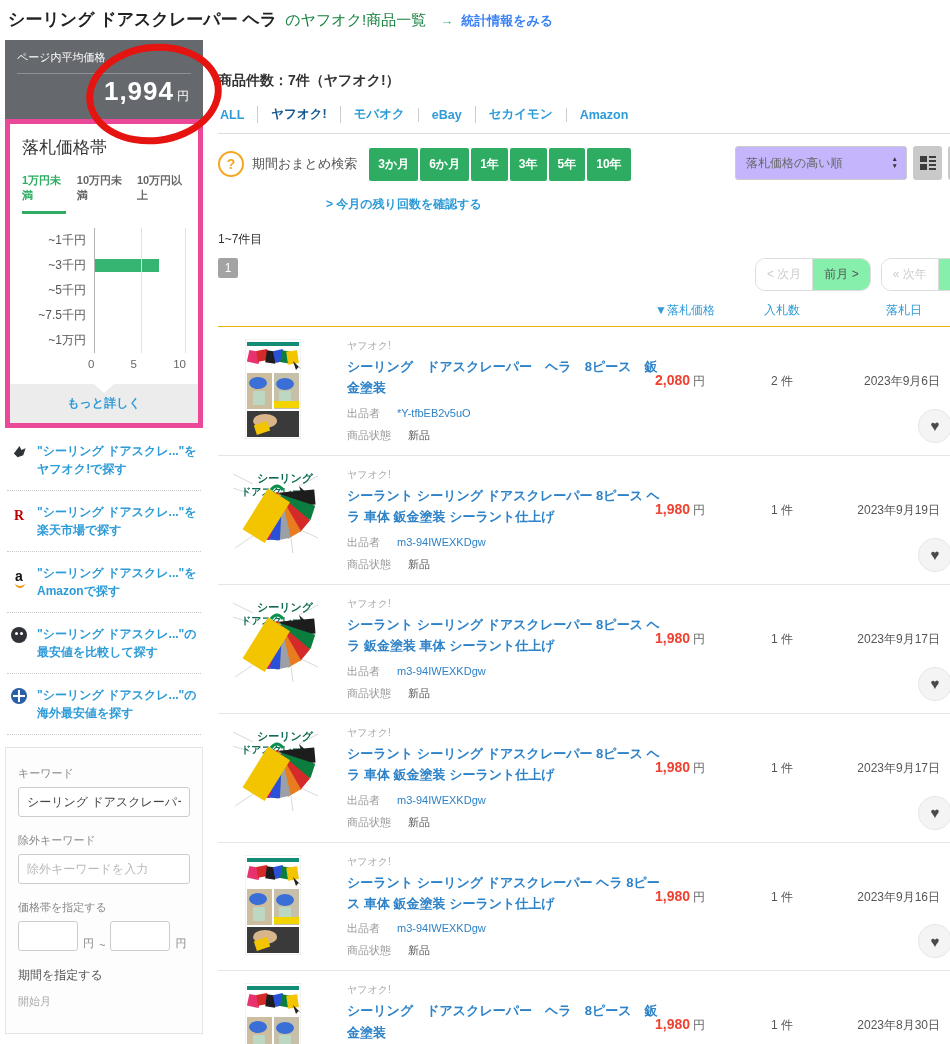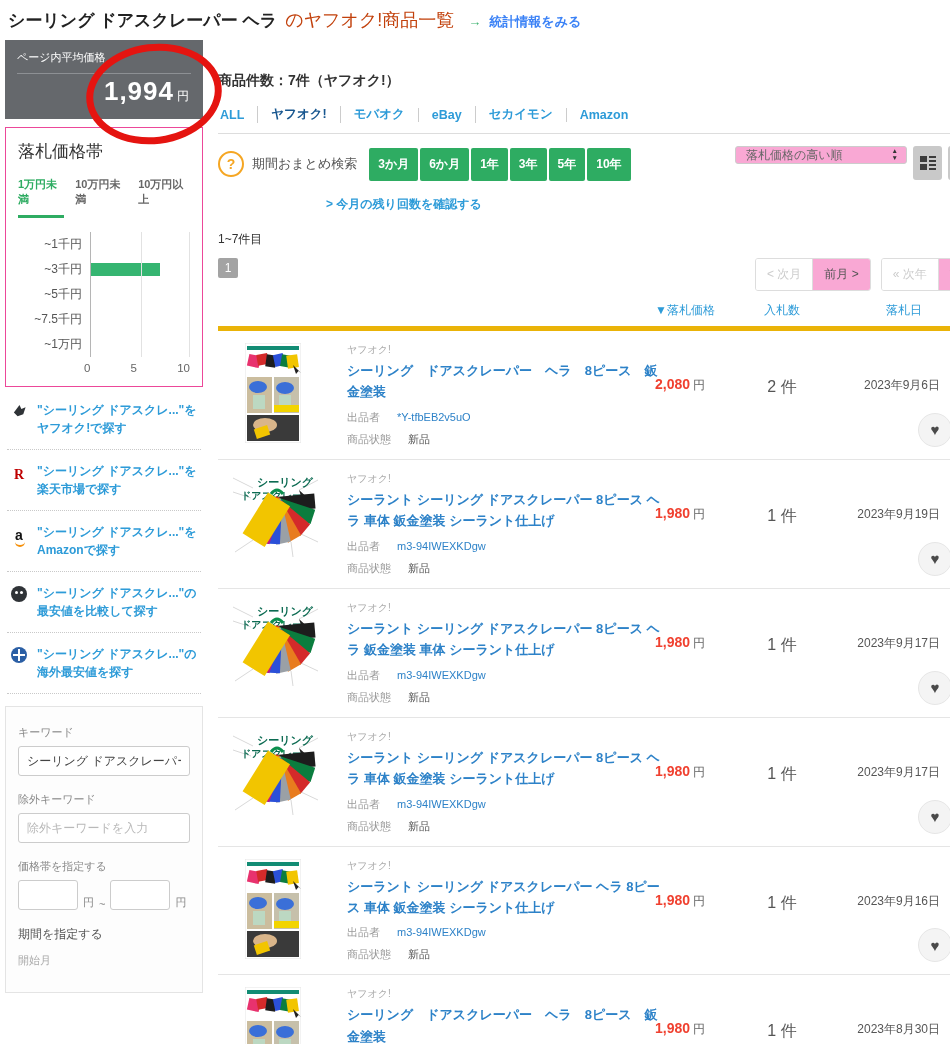--- a/index.html
+++ b/index.html
@@ -3,36 +3,36 @@
 <meta charset="utf-8">
 <style>
   html,body{margin:0;padding:0;}
   body{width:950px;height:1044px;position:relative;overflow:hidden;background:#fff;
        font-family:"Liberation Sans","DejaVu Sans",sans-serif;color:#333;}
   a{text-decoration:none;cursor:pointer;}
 
   
   .page-header{position:absolute;left:8px;top:8px;display:flex;align-items:baseline;gap:8px;white-space:nowrap;}
   .ph-kw{font-size:17px;font-weight:700;color:#222;}
-  .ph-suffix{font-size:18px;color:#c2410c;}
+  .ph-suffix{font-size:15px;color:#15803d;}
   .ph-arrow{font-size:13px;font-weight:700;color:#3eb370;margin-left:6px;}
   .ph-stats{font-size:13px;font-weight:700;color:#3b82f6;}
 
   
   .sidebar{position:absolute;left:5px;top:40px;width:198px;}
   .avg-box{background:#65686c;color:#fff;padding:10px 12px 12px;box-sizing:border-box;}
   .avg-label{font-size:11px;}
   .avg-div{border-top:1px solid #8d9094;margin:8px 0 2px;}
   .avg-val-row{text-align:right;padding-right:2px;}
   .avg-val{font-size:26px;font-weight:700;letter-spacing:1px;}
   .avg-unit{font-size:12px;margin-left:3px;}
   .red-circle{position:absolute;left:86px;top:44px;width:122px;height:86px;border:7px solid #e51410;
               border-radius:50%;transform:rotate(-7deg);z-index:6;pointer-events:none;}
 
-  .band-box{margin-top:8px;border:1px solid #ec4899;padding:12px;box-sizing:border-box;background:#fff;}
+  .band-box{border:5px solid #ec4899;padding:12px;box-sizing:border-box;background:#fff;}
   .side-h2{font-size:17px;font-weight:400;color:#333;}
   .band-tabs{display:flex;gap:11px;margin-top:14px;font-size:11px;font-weight:700;color:#666;}
   .band-tab{padding-bottom:8px;}
   .band-tab.active{color:#2eac62;border-bottom:3px solid #2eac62;}
   .chart{display:flex;margin-top:14px;}
   .cylabels{width:72px;}
   .cylabel{height:25px;display:flex;align-items:center;justify-content:flex-end;padding-right:8px;
            font-size:12px;color:#555;box-sizing:border-box;}
   .cplot{flex:1;position:relative;border-left:1px solid #b5b5b5;}
   .gridline{position:absolute;top:0;bottom:0;width:1px;background:#e2e2e2;}
@@ -83,59 +83,59 @@
   .tab{padding:0 13px;border-left:1px solid #ccc;}
   .tab:first-child{border-left:none;padding-left:2px;}
   .tab.active{color:#17568f;}
   .period-row{position:relative;margin-top:12px;display:flex;align-items:center;height:36px;}
   .qicon{width:22px;height:22px;border:2px solid #f5a623;border-radius:50%;color:#f5a623;background:#fff;
          display:flex;align-items:center;justify-content:center;font-size:14px;font-weight:700;flex:none;}
   .plabel{font-size:13px;color:#555;margin:0 12px 0 8px;}
   .gbtns{display:flex;gap:2px;}
   .gbtn{background:#2eac62;color:#fff;font-weight:700;font-size:12px;padding:8px 9px;border-radius:2px;}
   .sort-area{position:absolute;left:517px;top:0;display:flex;gap:6px;}
-  .sortbox{width:172px;height:18px;border:1px solid #ccc;border-radius:3px;background:#f9a8d4;
+  .sortbox{width:172px;height:34px;border:1px solid #ccc;border-radius:3px;background:#c4b5fd;
            display:flex;align-items:center;padding:0 8px 0 10px;font-size:12px;color:#666;box-sizing:border-box;}
   .viewbtn{width:29px;height:34px;border-radius:3px;background:#c9c9c9;display:flex;align-items:center;justify-content:center;}
   .vicon{width:16px;height:14px;position:relative;}
   .vicon::before{content:"";position:absolute;left:0;top:0;width:7px;height:6px;background:#3c3c3c;box-shadow:0 8px 0 #3c3c3c;}
   .vicon::after{content:"";position:absolute;right:0;top:0;width:7px;height:2px;background:#3c3c3c;
         box-shadow:0 4px 0 #3c3c3c,0 8px 0 #3c3c3c,0 12px 0 #3c3c3c;}
   .remain-link{margin:14px 0 0 108px;font-size:12px;font-weight:700;color:#2d9bd8;}
   .result-line{margin-top:18px;font-size:12px;color:#333;}
   .pageline{position:relative;margin-top:10px;height:28px;}
   .pagenum{width:20px;height:20px;background:#a3a3a3;color:#fff;font-size:12px;border-radius:2px;
            display:flex;align-items:center;justify-content:center;}
   .pag-wrap{position:absolute;left:537px;top:0;display:flex;gap:10px;white-space:nowrap;}
-  .pgroup{display:flex;border:1px solid #ddd;border-radius:3px;overflow:hidden;font-size:12px;}
+  .pgroup{display:flex;border:1px solid #ddd;border-radius:10px;overflow:hidden;font-size:12px;}
   .pcell{padding:7px 11px;}
   .pcell.dis{color:#ccc;background:#fff;}
-  .pcell.en{color:#555;background:#f9a8d4;border-left:1px solid #ddd;}
-  .thead{position:relative;margin-top:16px;height:24px;border-bottom:5px solid #eab308;
+  .pcell.en{color:#555;background:#86efac;border-left:1px solid #ddd;}
+  .thead{position:relative;margin-top:16px;height:24px;border-bottom:1px solid #eab308;
          font-size:12px;color:#2d9bd8;}
   .th-price{position:absolute;left:437px;top:0;}
   .th-bids{position:absolute;left:534px;width:60px;text-align:center;top:0;}
   .th-date{position:absolute;right:28px;top:0;}
 
   .item-row{position:relative;border-bottom:1px solid #e5e5e5;padding:12px 0 12px 15px;min-height:85px;}
   .item-row.tallrow{min-height:100px;}
   .thumb{position:absolute;left:15px;top:12px;width:85px;}
   .item-row:not(.tallrow) .t-tall{display:none;}
   .tallrow .thumb{left:27px;width:56px;}
   .item-main{margin-left:114px;width:320px;}
   .src{font-size:10px;color:#aaa;margin-bottom:3px;}
   .ititle{font-size:13px;font-weight:700;color:#2d82c8;line-height:1.65;display:block;}
   .meta{font-size:11px;color:#999;margin-top:7px;}
   .meta:first-of-type{margin-top:10px;}
   .meta .val{margin-left:14px;color:#2d82c8;}
   .meta .val.gray{color:#555;margin-top:20px;}
   .col-price{position:absolute;left:437px;top:44px;white-space:nowrap;}
   .pval{color:#f0402f;font-weight:700;font-size:14px;}
   .yen{color:#666;font-size:12px;margin-left:3px;}
-  .col-bids{position:absolute;left:534px;width:60px;text-align:center;top:46px;font-size:16px;color:#555;}
+  .col-bids{position:absolute;left:534px;width:60px;text-align:center;top:46px;font-size:12px;color:#555;}
   .col-date{position:absolute;right:10px;top:46px;font-size:12px;color:#555;white-space:nowrap;}
   .heart{position:absolute;right:-2px;bottom:12px;width:34px;height:34px;border-radius:50%;
          background:#f4f4f4;border:1px solid #e6e6e6;display:flex;align-items:center;justify-content:center;
          color:#4a4a4a;font-size:15px;box-sizing:border-box;}
 </style>
 </head>
 <body>
 
 <div class="page-header">
   <span class="ph-kw">シーリング ドアスクレーパー ヘラ</span>
@@ -190,20 +190,21 @@
       </div>
     </div>
     <div class="xaxis">
       <div class="sp"></div>
       <div class="ticks">
         <span>0</span>
         <span>5</span>
         <span>10</span>
       </div>
     </div>
+    <div class="more-box">もっと詳しく</div>
   </div>
 
   <div class="links">
     <div class="link-item">
       <span class="licon">
         <svg width="15" height="15" viewBox="0 0 16 16">
             <path d="M2 10 L8 2 L10 6.5 L14.5 4.5 L12 12 L6 14 Z" fill="#2f3337"></path>
           </svg>
       </span>
       <span>"シーリング ドアスクレ..."をヤフオク!で探す</span>

